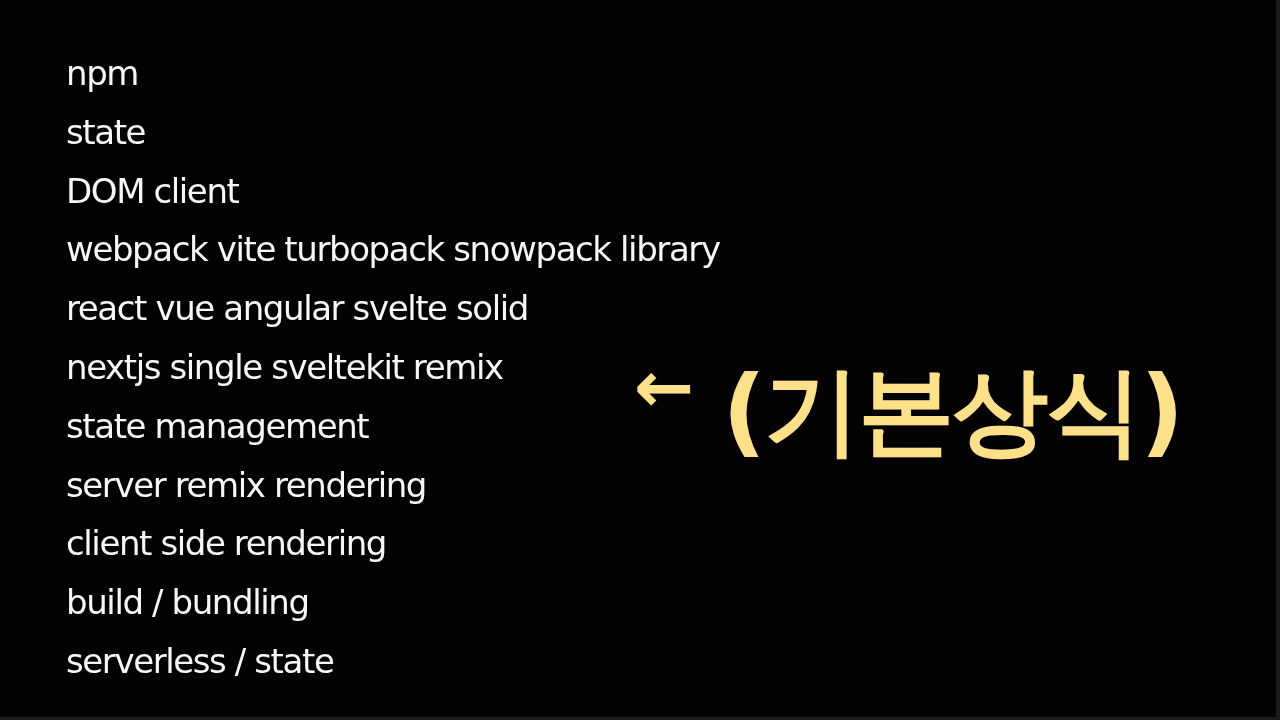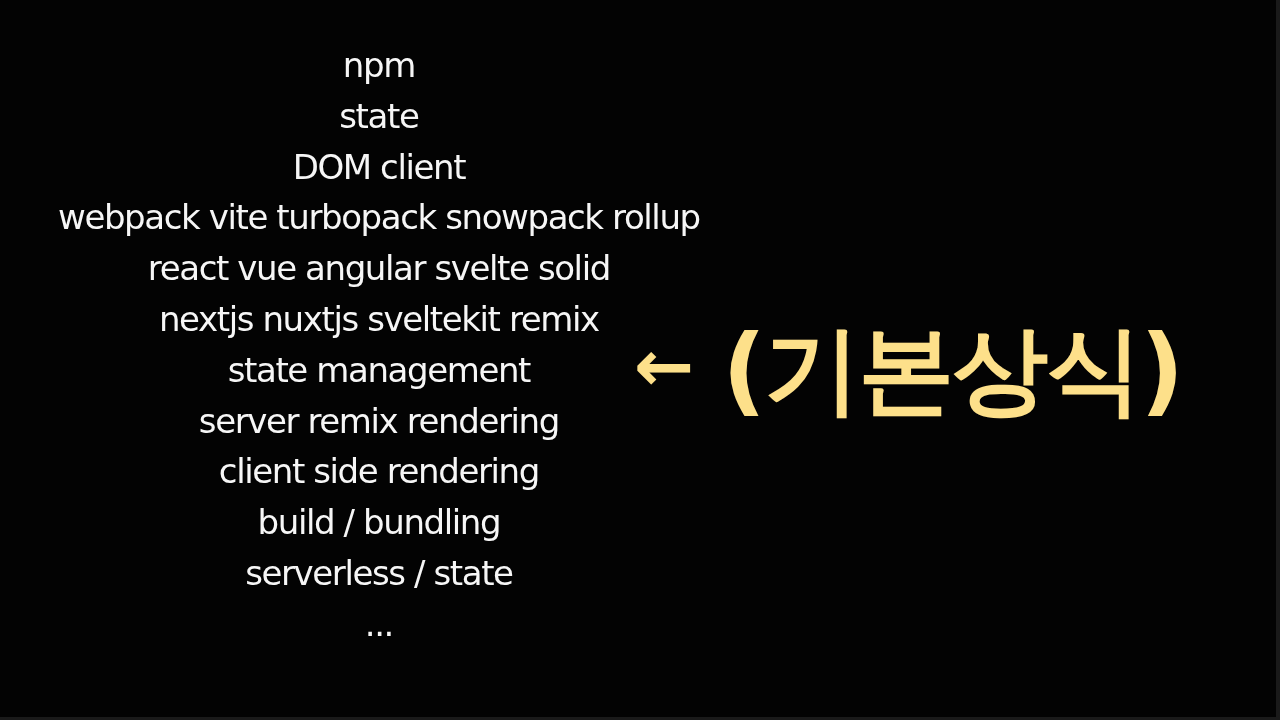--- a/index.html
+++ b/index.html
@@ -23,21 +23,21 @@
       top: 38px;
       margin: 0;
       padding: 0;
       list-style: none;
       font-family: "DejaVu Sans", sans-serif;
       font-size: 34px;
       letter-spacing: -1.4px;
       color: #f6f6f6;
       line-height: 46.8px;
     }
-    .list li { margin: 4px; padding: 0; white-space: nowrap; text-align: center; }
+    .list li { margin: 12px; padding: 0; white-space: nowrap; }
     .callout {
       position: absolute;
       left: 634px;
       top: 322px;
       color: #fde08a;
       font-family: "DejaVu Sans", sans-serif;
       font-weight: bold;
       white-space: nowrap;
       display: flex;
       align-items: center;
@@ -46,33 +46,34 @@
       font-size: 72px;
       line-height: 1;
       margin-right: 28px;
       font-weight: bold;
       transform: translateY(-4px);
     }
     .label {
       font-size: 96px;
       line-height: 1;
       letter-spacing: -2px;
+      margin-top: 41px;
     }
   </style>
 </head>
 <body>
 
 <div class="slide">
   <ul class="list">
     <li>npm</li>
     <li>state</li>
     <li>DOM client</li>
-    <li>webpack vite turbopack snowpack rollup</li>
+    <li>webpack vite turbopack snowpack library</li>
     <li>react vue angular svelte solid</li>
-    <li>nextjs nuxtjs sveltekit remix</li>
+    <li>nextjs single sveltekit remix</li>
     <li>state management</li>
     <li>server remix rendering</li>
     <li>client side rendering</li>
     <li>build / bundling</li>
     <li>serverless / state</li>
     <li>...</li>
   </ul>
 
   <div class="callout">
     <span class="arrow">←</span>

